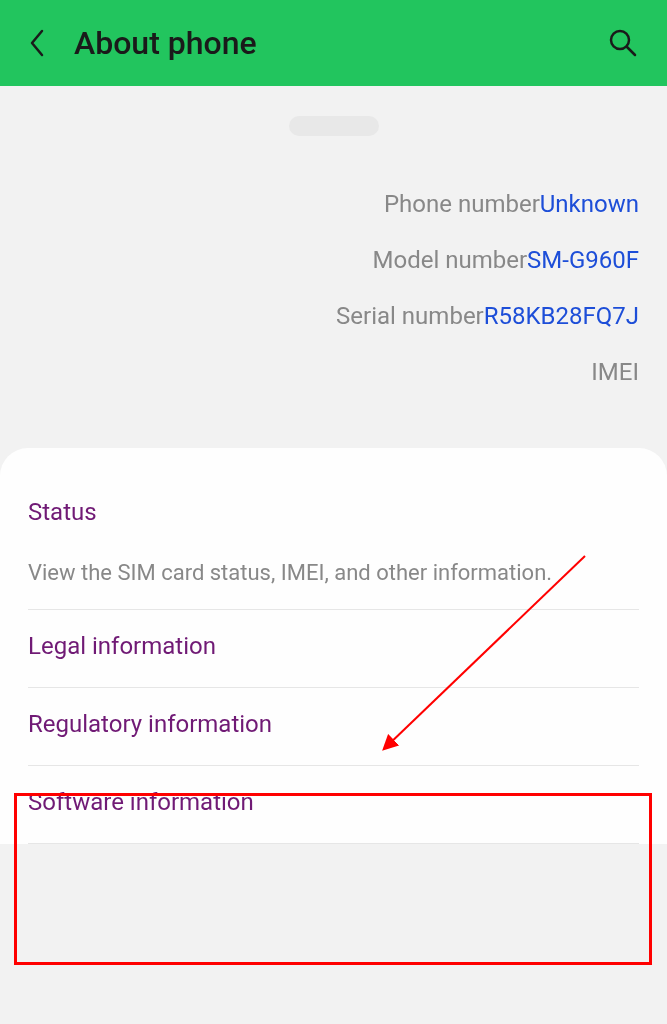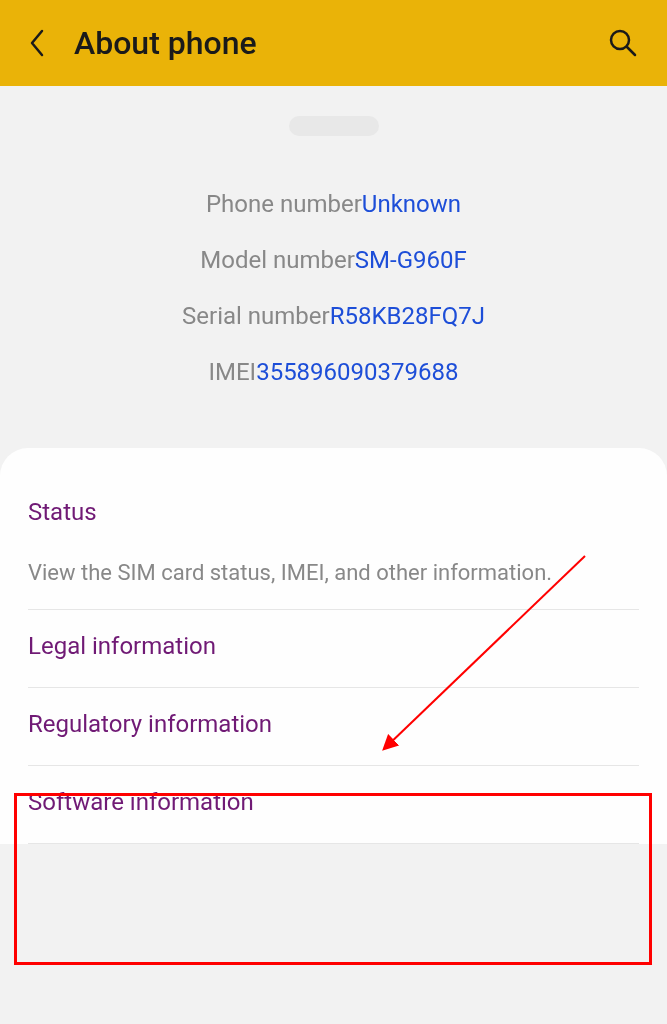--- a/index.html
+++ b/index.html
@@ -12,21 +12,21 @@
       height: 1024px;
       background: #f2f2f2;
       font-family: -apple-system, BlinkMacSystemFont, 'Segoe UI', Roboto, sans-serif;
       position: relative;
       overflow: hidden;
     }
     .header {
       display: flex;
       align-items: center;
       padding: 24px 28px;
-      background: #eab308;
+      background: #22c55e;
     }
     .back-icon {
       width: 18px;
       height: 30px;
       display: flex;
       align-items: center;
       justify-content: center;
       margin-right: 28px;
     }
     .back-icon svg {
@@ -55,21 +55,21 @@
       height: 20px;
       background: #e8e8e8;
       border-radius: 10px;
       margin: 30px auto 40px;
     }
     .info-list {
       padding: 0 28px;
     }
     .info-row {
       display: flex;
-      justify-content: center;
+      justify-content: flex-end;
       align-items: center;
       padding: 14px 0;
     }
     .info-label {
       font-size: 24px;
       color: #888888;
     }
     .info-value {
       font-size: 24px;
       color: #1d4ed8;
@@ -143,21 +143,20 @@
   <div class="info-row">
     <span class="info-label">Model number</span>
     <span class="info-value">SM-G960F</span>
   </div>
   <div class="info-row">
     <span class="info-label">Serial number</span>
     <span class="info-value">R58KB28FQ7J</span>
   </div>
   <div class="info-row">
     <span class="info-label">IMEI</span>
-    <span class="info-value">355896090379688</span>
   </div>
 </div>
 
 <div class="card">
   <div class="card-item with-divider">
     <div class="card-title">Status</div>
     <div class="card-subtitle">View the SIM card status, IMEI, and other information.</div>
   </div>
   <div class="card-item with-divider">
     <div class="card-title">Legal information</div>

